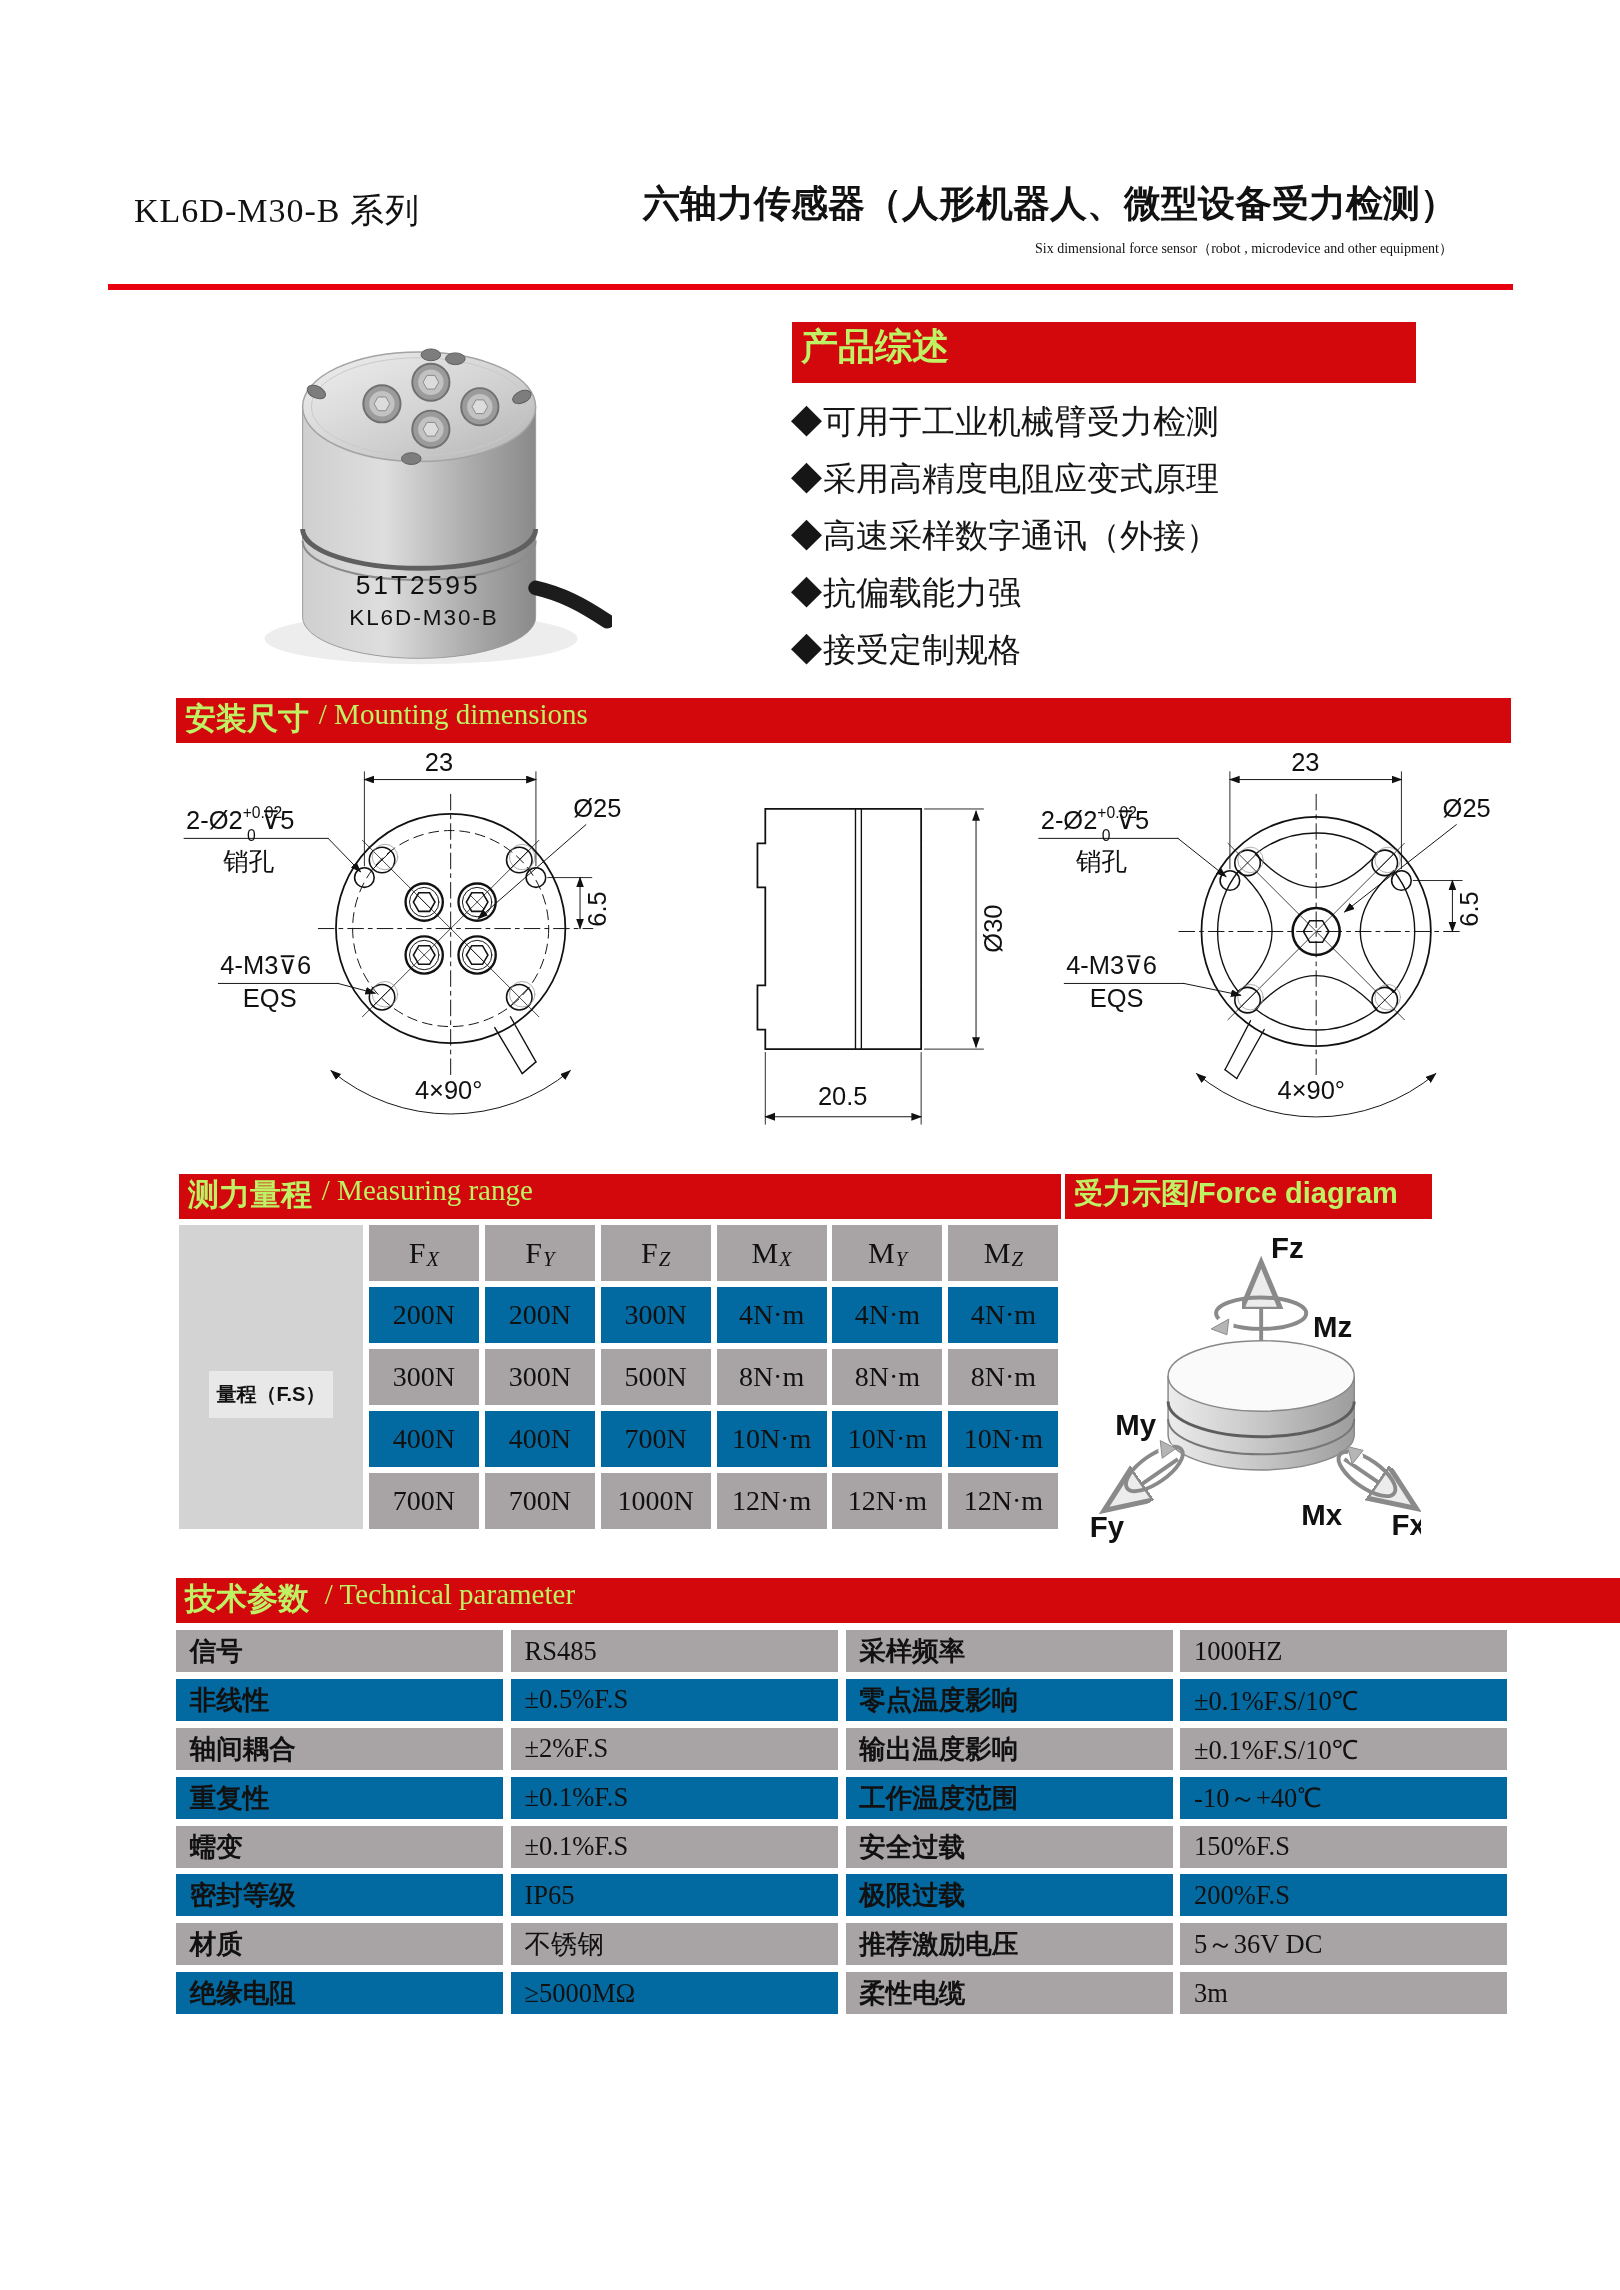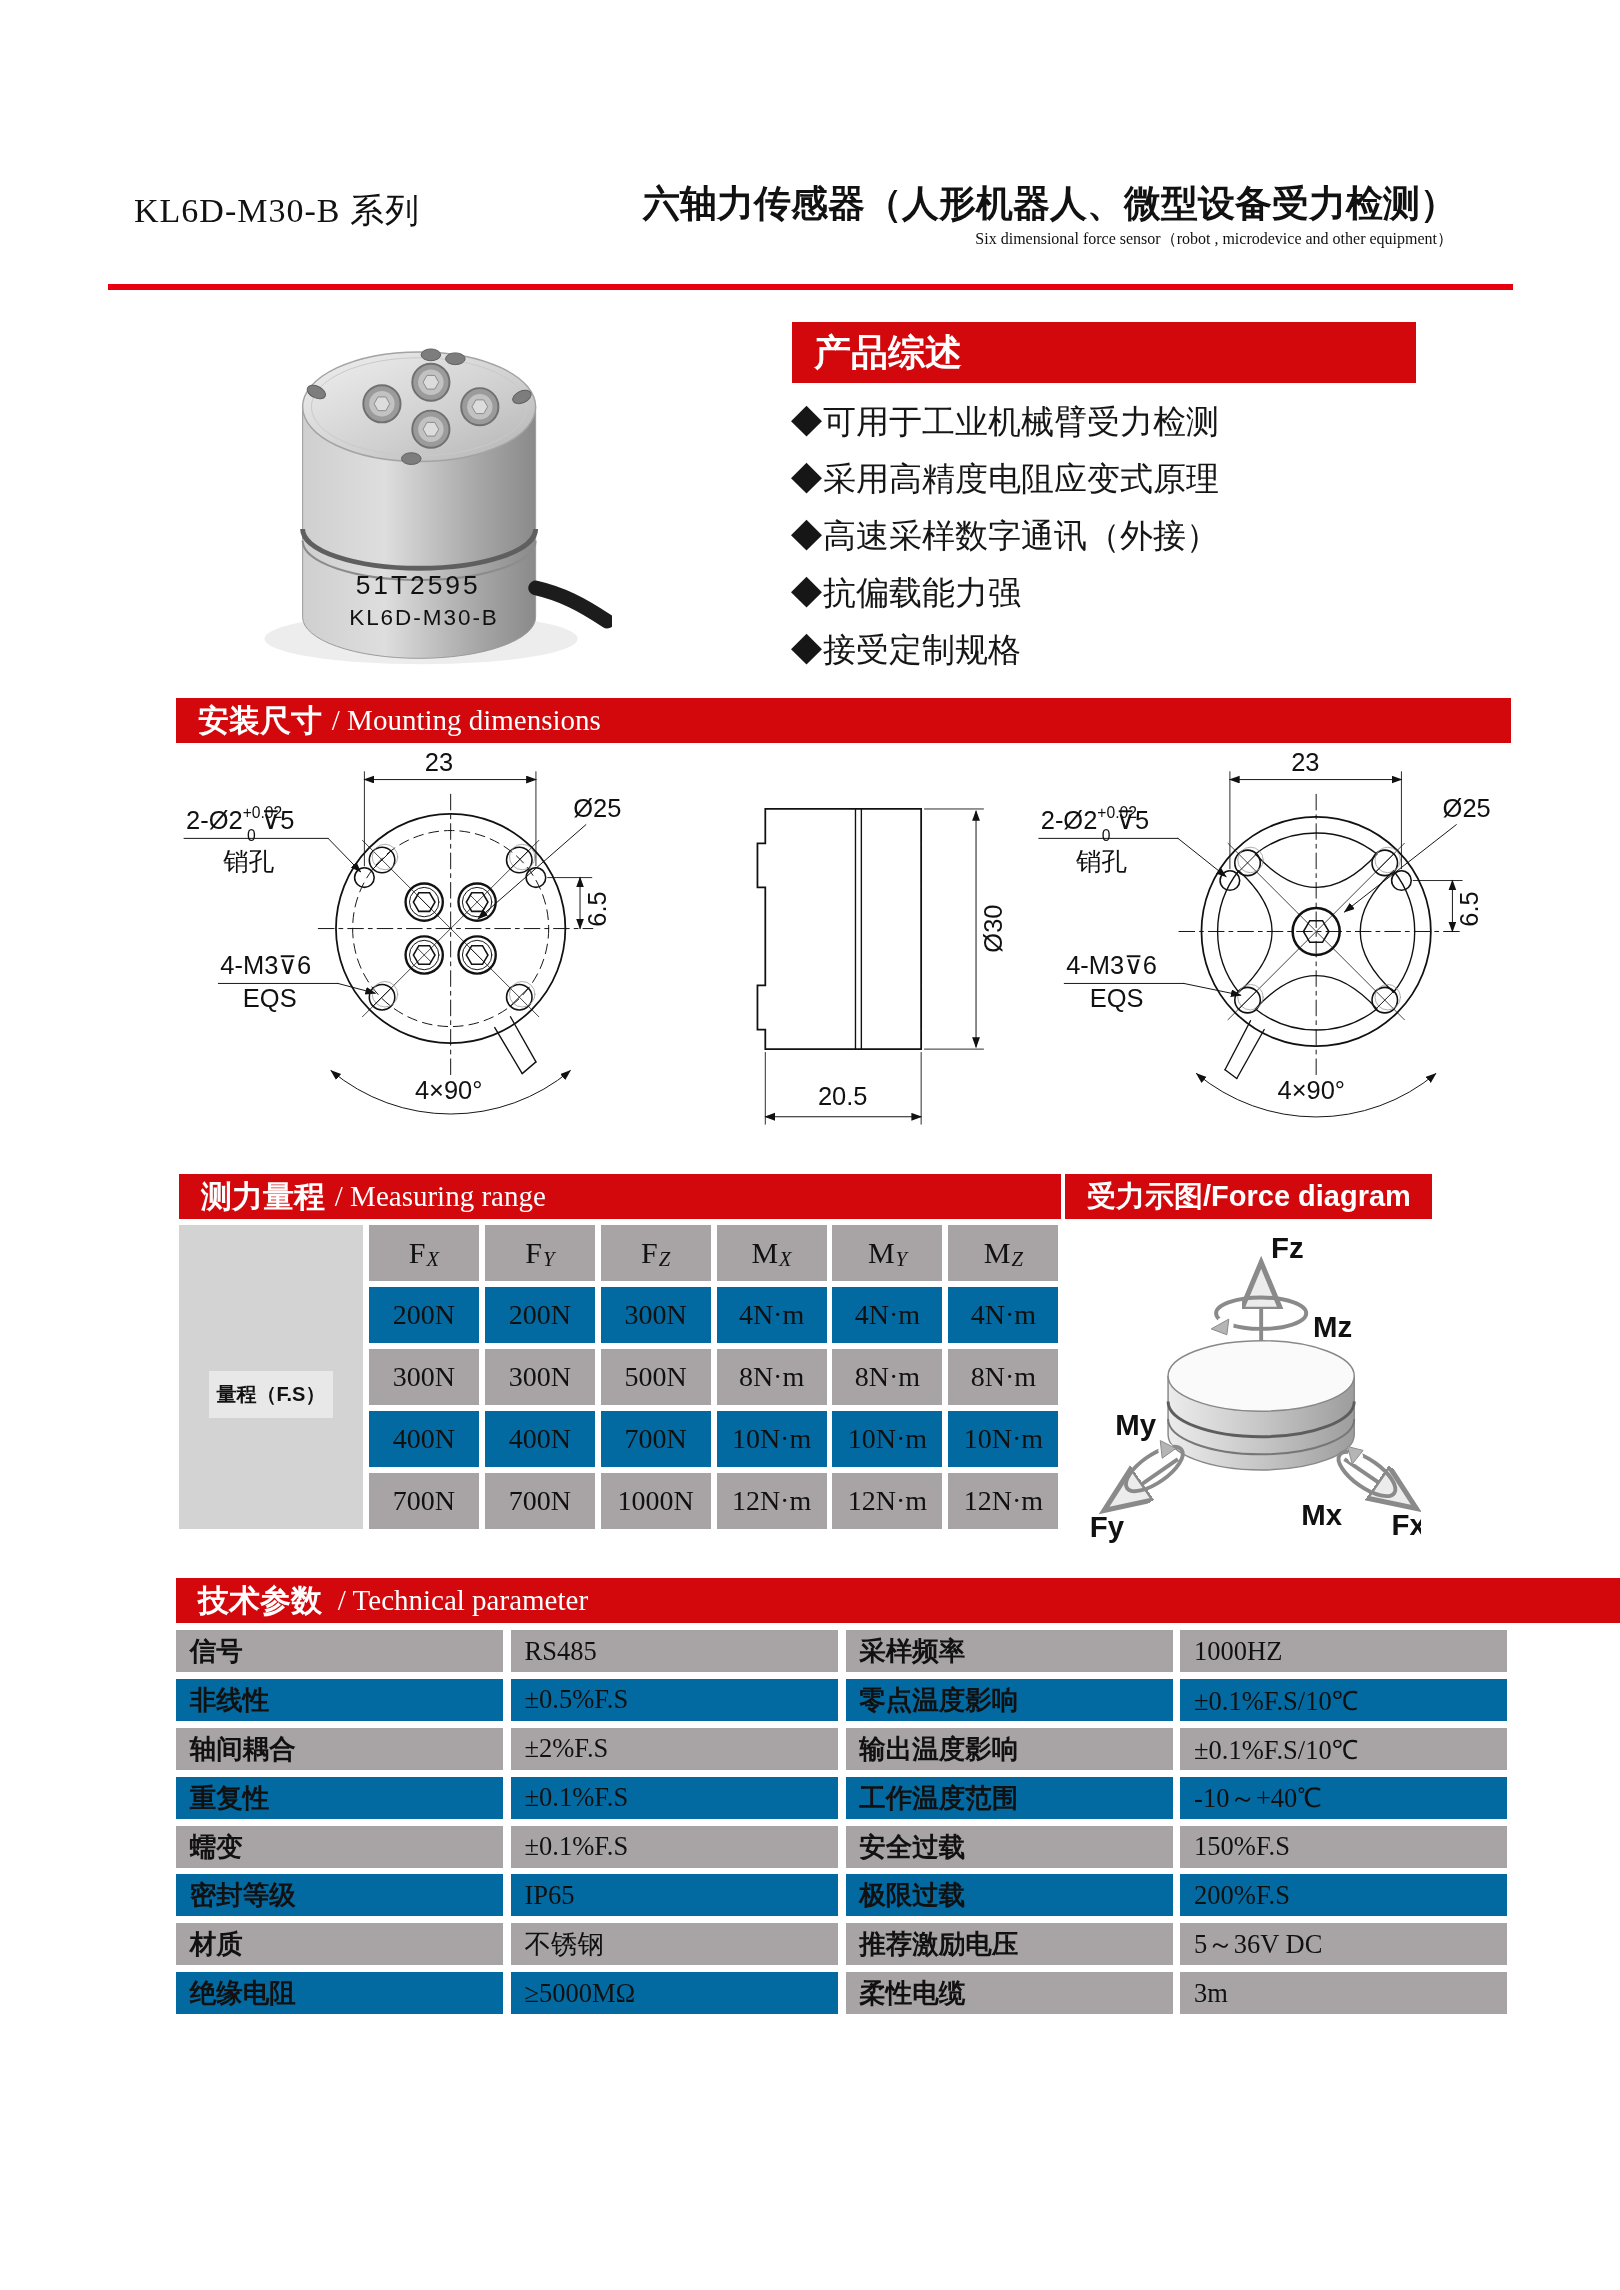--- a/index.html
+++ b/index.html
@@ -4,25 +4,25 @@
 <style>
   html,body{margin:0;padding:0;background:#ffffff;}
   .page{position:relative;width:1620px;height:2291px;background:#fff;overflow:hidden;
         font-family:"Liberation Serif",serif;color:#111;}
   .abs{position:absolute;}
 
   
   .series{left:134px;top:188px;font-size:34px;letter-spacing:1px;}
   .title{right:163px;top:179px;font-size:37px;font-weight:bold;
          font-family:"Liberation Sans",sans-serif;}
-  .subtitle{right:167px;top:229px;font-size:16px;}
+  .subtitle{right:167px;top:240px;font-size:14px;}
   .redline{left:108px;top:284px;width:1405px;height:5.9px;background:#e8000f;}
 
   
-  .banner{background:#d3080c;color:#ffffff;display:flex;align-items:center;padding-left:22px;box-sizing:border-box;}
+  .banner{background:#d3080c;color:#bef264;display:flex;padding-left:9px;box-sizing:border-box;}
   .b-cn{font-family:"Liberation Sans",sans-serif;font-weight:bold;font-size:31px;}
   .b-en{font-family:"Liberation Serif",serif;font-size:29px;margin-left:9.8px;font-weight:normal;}
   .banner-overview{left:792px;top:322px;width:624px;height:61px;}
   .banner-overview .b-cn{font-size:37px;}
   .banner-mounting{left:176px;top:698px;width:1335px;height:45px;}
   .banner-range{left:179px;top:1174px;width:882px;height:45px;}
   .banner-force{left:1065px;top:1174px;width:367px;height:45px;}
   .banner-force .b-cn{font-size:29px;}
   .banner-tech{left:176px;top:1578px;width:1563px;height:45px;gap:6px;}
 

